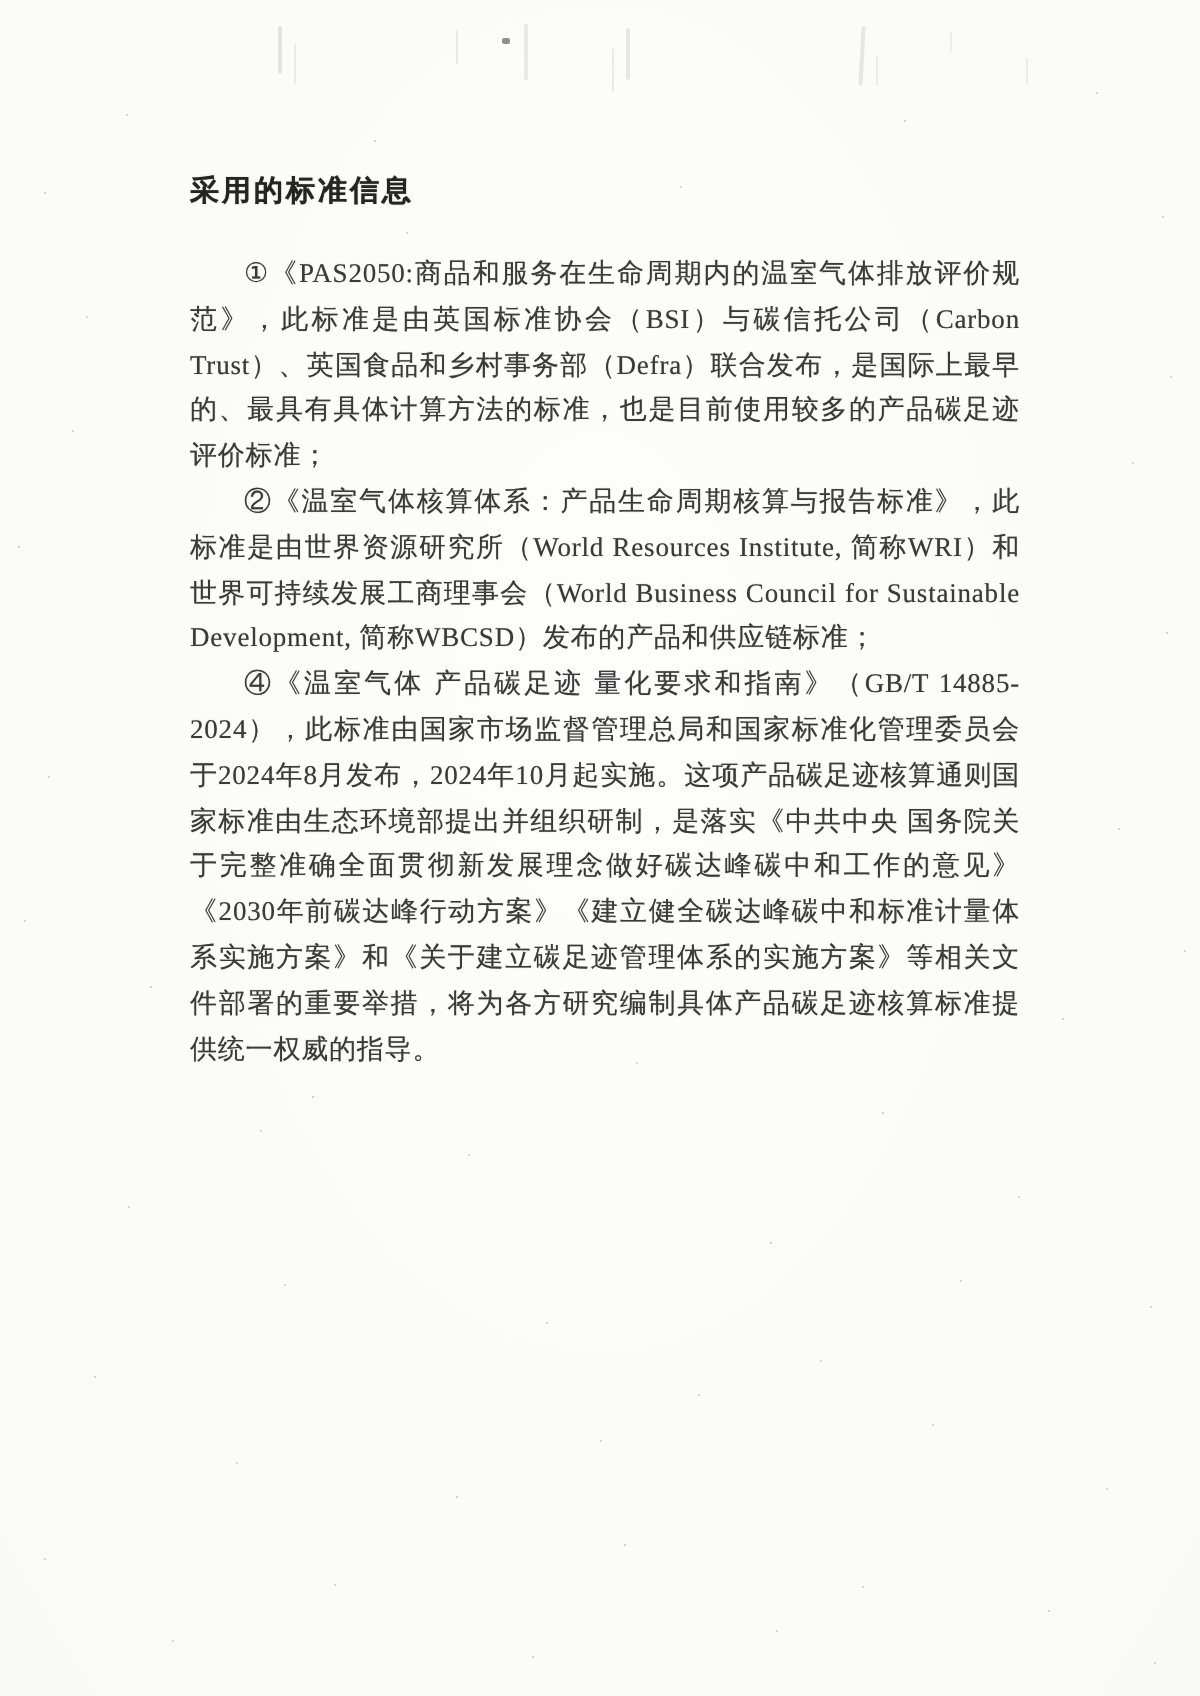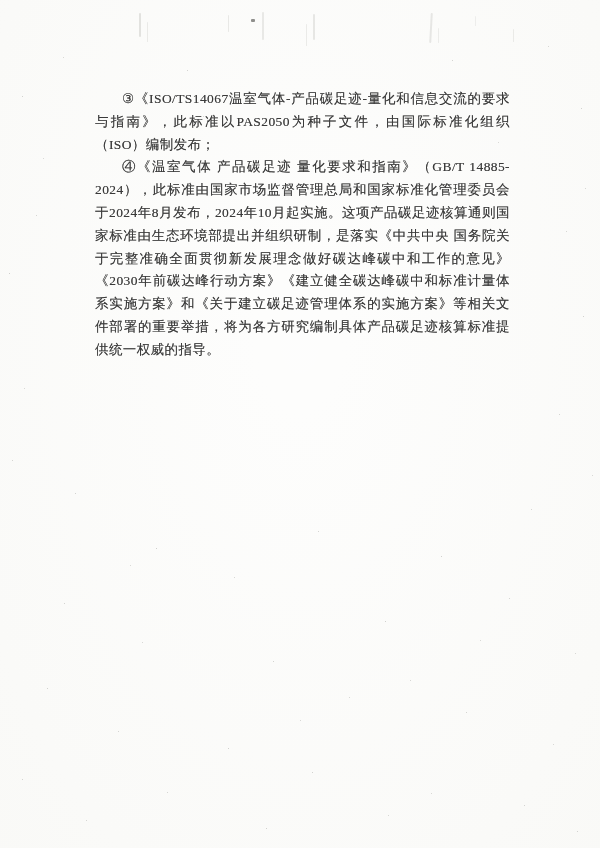--- a/index.html
+++ b/index.html
@@ -108,21 +108,23 @@
     <span class="ghost g7"></span>
     <span class="ghost g8"></span>
     <span class="ghost g9"></span>
     <span class="ghost g10"></span>
     <span class="dark-speck"></span>
   </div>
 
   <div class="speckles"></div>
 
   <div class="content">
+    <h1 class="heading">采用的标准信息</h1>
 
+    <p class="para">①《PAS2050:商品和服务在生命周期内的温室气体排放评价规范》，此标准是由英国标准协会（BSI）与碳信托公司（Carbon Trust）、英国食品和乡村事务部（Defra）联合发布，是国际上最早的、最具有具体计算方法的标准，也是目前使用较多的产品碳足迹评价标准；</p>
 
+    <p class="para">②《温室气体核算体系：产品生命周期核算与报告标准》，此标准是由世界资源研究所（World Resources Institute, 简称WRI）和世界可持续发展工商理事会（World Business Council for Sustainable Development, 简称WBCSD）发布的产品和供应链标准；</p>
 
-    <p class="para">③《ISO/TS14067温室气体-产品碳足迹-量化和信息交流的要求与指南》，此标准以PAS2050为种子文件，由国际标准化组织（ISO）编制发布；</p>
 
     <p class="para">④《温室气体 产品碳足迹 量化要求和指南》（GB/T 14885-2024），此标准由国家市场监督管理总局和国家标准化管理委员会于2024年8月发布，2024年10月起实施。这项产品碳足迹核算通则国家标准由生态环境部提出并组织研制，是落实《中共中央 国务院关于完整准确全面贯彻新发展理念做好碳达峰碳中和工作的意见》《2030年前碳达峰行动方案》《建立健全碳达峰碳中和标准计量体系实施方案》和《关于建立碳足迹管理体系的实施方案》等相关文件部署的重要举措，将为各方研究编制具体产品碳足迹核算标准提供统一权威的指导。</p>
   </div>
 
 </div>
 
 </body></html>

